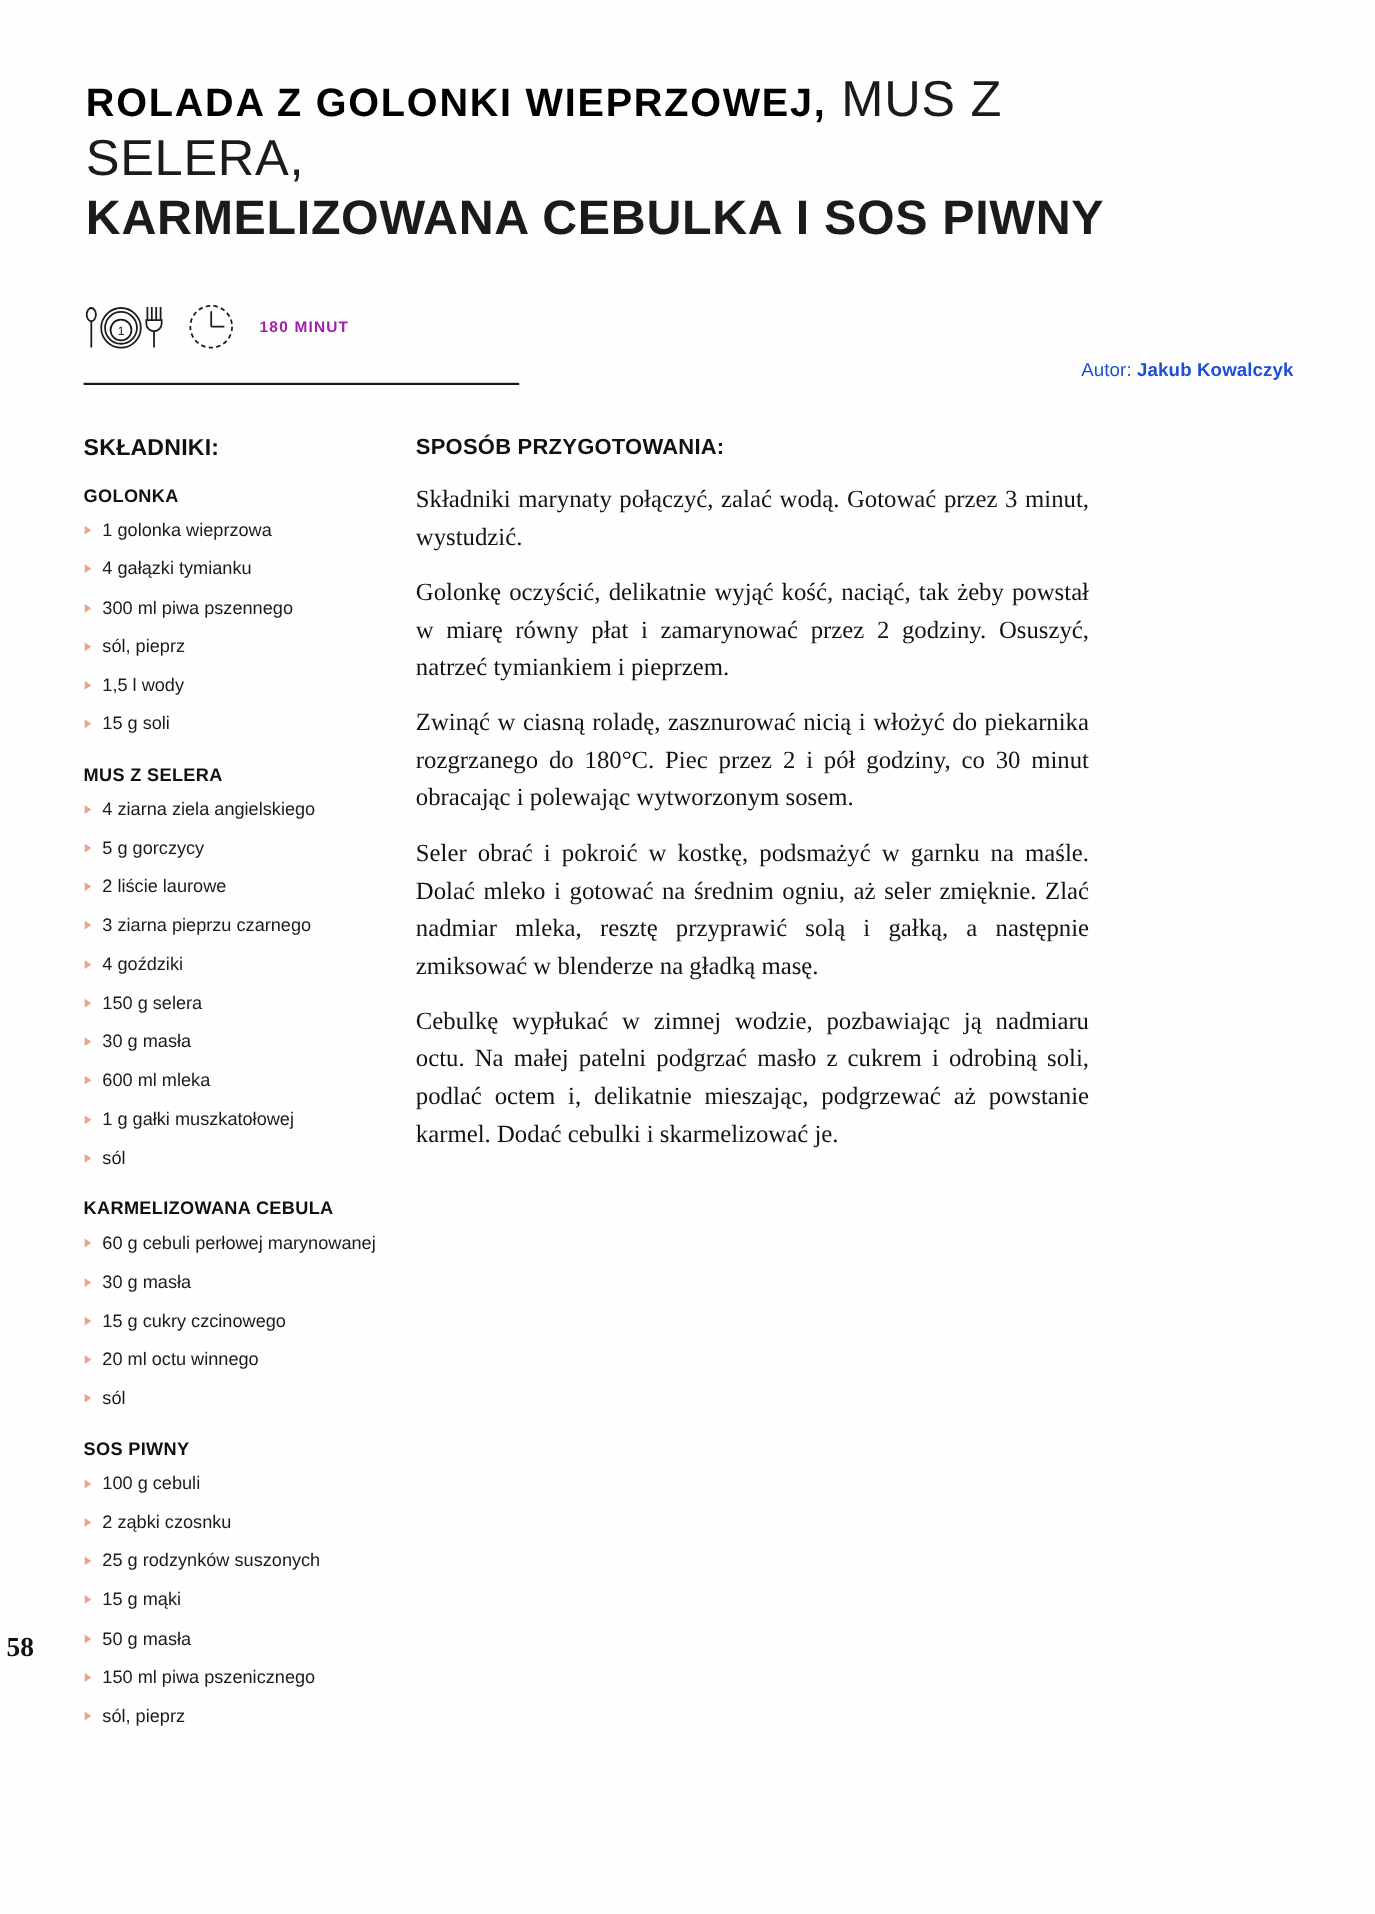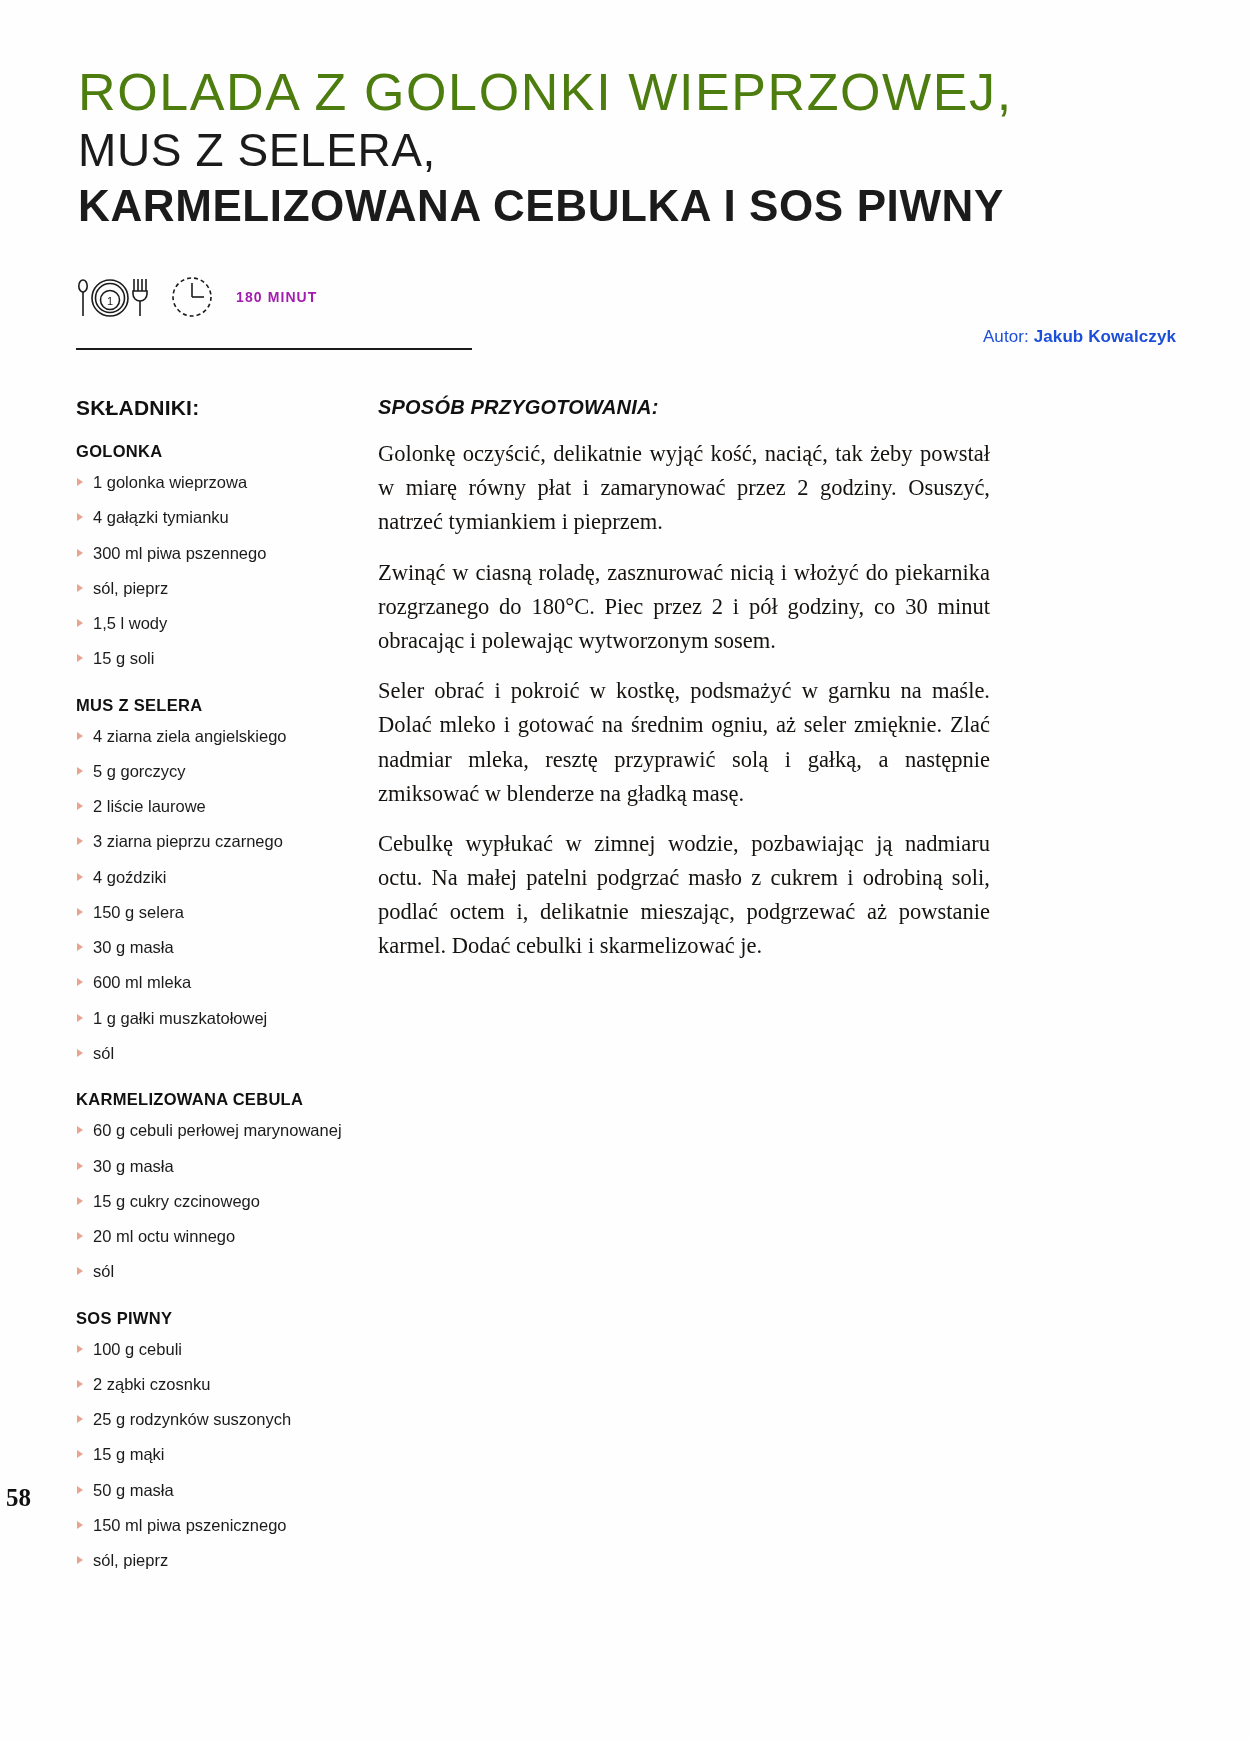--- a/index.html
+++ b/index.html
@@ -33,24 +33,24 @@
     font-family: "Liberation Sans", sans-serif;
     font-weight: 700;
     font-size: 46px;
     line-height: 1.18;
     letter-spacing: 0.4px;
     text-transform: uppercase;
     margin: 0;
     color: #1b1b1b;
   }
   .title-accent {
-    color: #4d7c0f;
-    font-weight: 400;
+    color: #000000;
+    font-weight: 700;
     letter-spacing: 1.6px;
-    font-size: 52px;
+    font-size: 36px;
   }
   .title-rest {
     font-weight: 400;
     letter-spacing: 0.6px;
   }
   .title-line2 {
     font-weight: 700;
     letter-spacing: 0.6px;
     font-size: 44px;
     margin-top: 2px;
@@ -149,21 +149,20 @@
     border-bottom: 4px solid transparent;
   }
 
   
   .prep-heading {
     font-size: 20px;
     font-weight: 700;
     letter-spacing: 0.2px;
     margin: 0 0 18px 0;
     color: #111;
-    font-style: italic;
   }
   .prep-p {
     font-family: "Liberation Serif", serif;
     font-size: 22.5px;
     line-height: 1.52;
     text-align: justify;
     margin: 0 0 16px 0;
     color: #15120f;
     hyphens: none;
   }
@@ -277,20 +276,21 @@
             <li class="ing-item"><span class="bullet"></span><span> 150 ml piwa pszenicznego</span></li>
             <li class="ing-item"><span class="bullet"></span><span>sól, pieprz</span></li>
           </ul>
         </div>
       </div>
   </div>
 
   <div class="col-right">
     <h2 class="prep-heading">SPOSÓB PRZYGOTOWANIA:</h2>
     <div id="preparation-paragraphs">
+        <p class="prep-p">Składniki marynaty połączyć, zalać wodą. Gotować przez 3 minut, wystudzić.</p>
         <p class="prep-p">Golonkę oczyścić, delikatnie wyjąć kość, naciąć, tak żeby powstał w miarę równy płat i zamarynować przez 2 godziny. Osuszyć, natrzeć tymiankiem i pieprzem.</p>
         <p class="prep-p">Zwinąć w ciasną roladę, zasznurować nicią i włożyć do piekarnika rozgrzanego do 180°C. Piec przez 2 i pół godziny, co 30 minut obracając i polewając wytworzonym sosem.</p>
         <p class="prep-p">Seler obrać i pokroić w kostkę, podsmażyć w garnku na maśle. Dolać mleko i gotować na średnim ogniu, aż seler zmięknie. Zlać nadmiar mleka, resztę przyprawić solą i gałką, a następnie zmiksować w blenderze na gładką masę.</p>
         <p class="prep-p">Cebulkę wypłukać w zimnej wodzie, pozbawiając ją nadmiaru octu. Na małej patelni podgrzać masło z cukrem i odrobiną soli, podlać octem i, delikatnie mieszając, podgrzewać aż powstanie karmel. Dodać cebulki i skarmelizować je.</p>
       </div>
   </div>
 
   <div class="page-number">58</div>
 
 </div>

